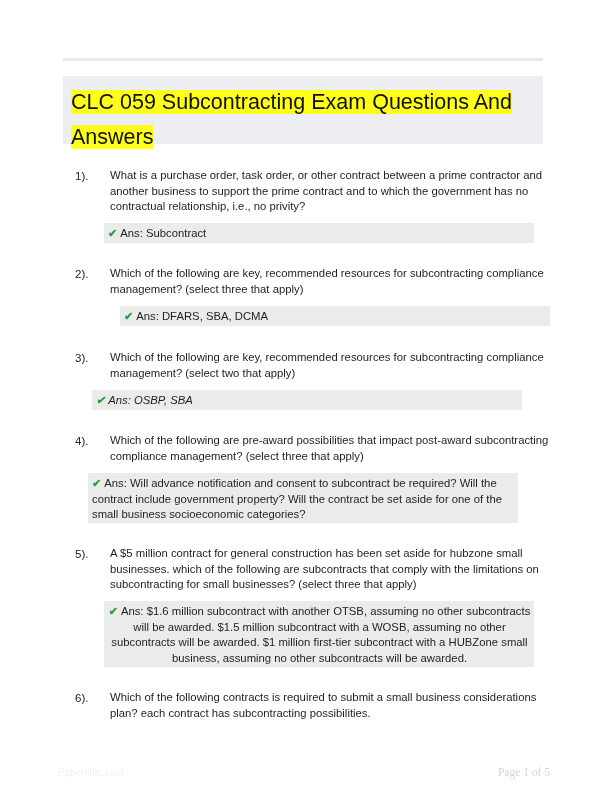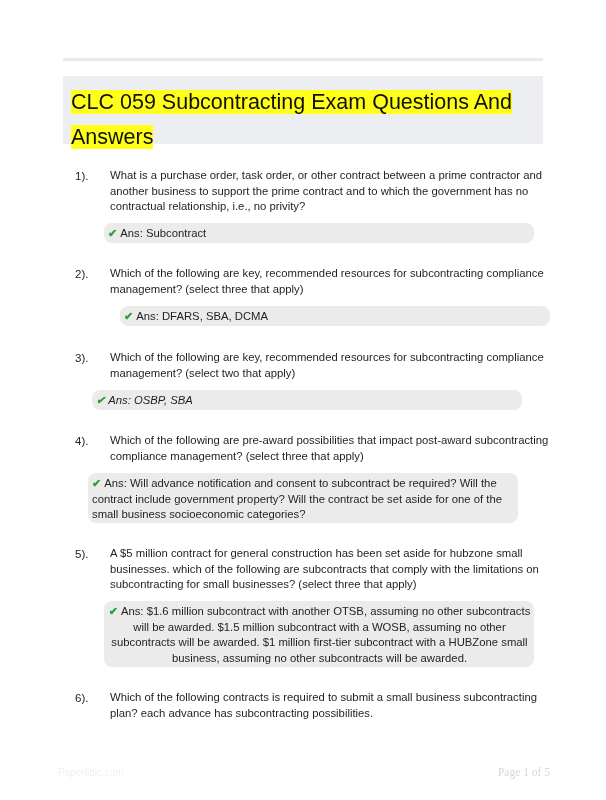--- a/index.html
+++ b/index.html
@@ -73,21 +73,20 @@
     .answer {
       position: absolute;
       left: 29px;
       width: 430px;
       background: #ebebeb;
       font-size: 11.3px;
       line-height: 15.5px;
       color: #1f1f1f;
       padding: 3px 3px 3px 4px;
       box-sizing: border-box;
-      border-radius: 8px;
     }
     .check {
       display: inline-block;
       color: #2e9e3e;
       font-size: 11px;
       font-weight: bold;
       margin-right: 3px;
     }
     .footer-left {
       position: absolute;
@@ -150,17 +149,17 @@
 <div class="question" style="top:546px;">
   <span class="q-num">5).</span>
   <div class="q-text">A $5 million contract for general construction has been set aside for hubzone small businesses. which of the following are subcontracts that comply with the limitations on subcontracting for small businesses? (select three that apply)</div>
 </div>
 <div class="answer" style="top:601px; left:104px; height:66px;text-align:center;">
   <span class="check">✔</span><span>Ans: $1.6 million subcontract with another OTSB, assuming no other subcontracts will be awarded. $1.5 million subcontract with a WOSB, assuming no other subcontracts will be awarded. $1 million first-tier subcontract with a HUBZone small business, assuming no other subcontracts will be awarded.</span>
 </div>
 
 <div class="question" style="top:690px;">
   <span class="q-num">6).</span>
-  <div class="q-text">Which of the following contracts is required to submit a small business subcontracting plan? each advance has subcontracting possibilities.</div>
+  <div class="q-text">Which of the following contracts is required to submit a small business considerations plan? each contract has subcontracting possibilities.</div>
 </div>
 
 <div class="footer-left">Paperlibic.com</div>
 <div class="footer-right">Page 1 of 5</div>
 
 </body></html>

